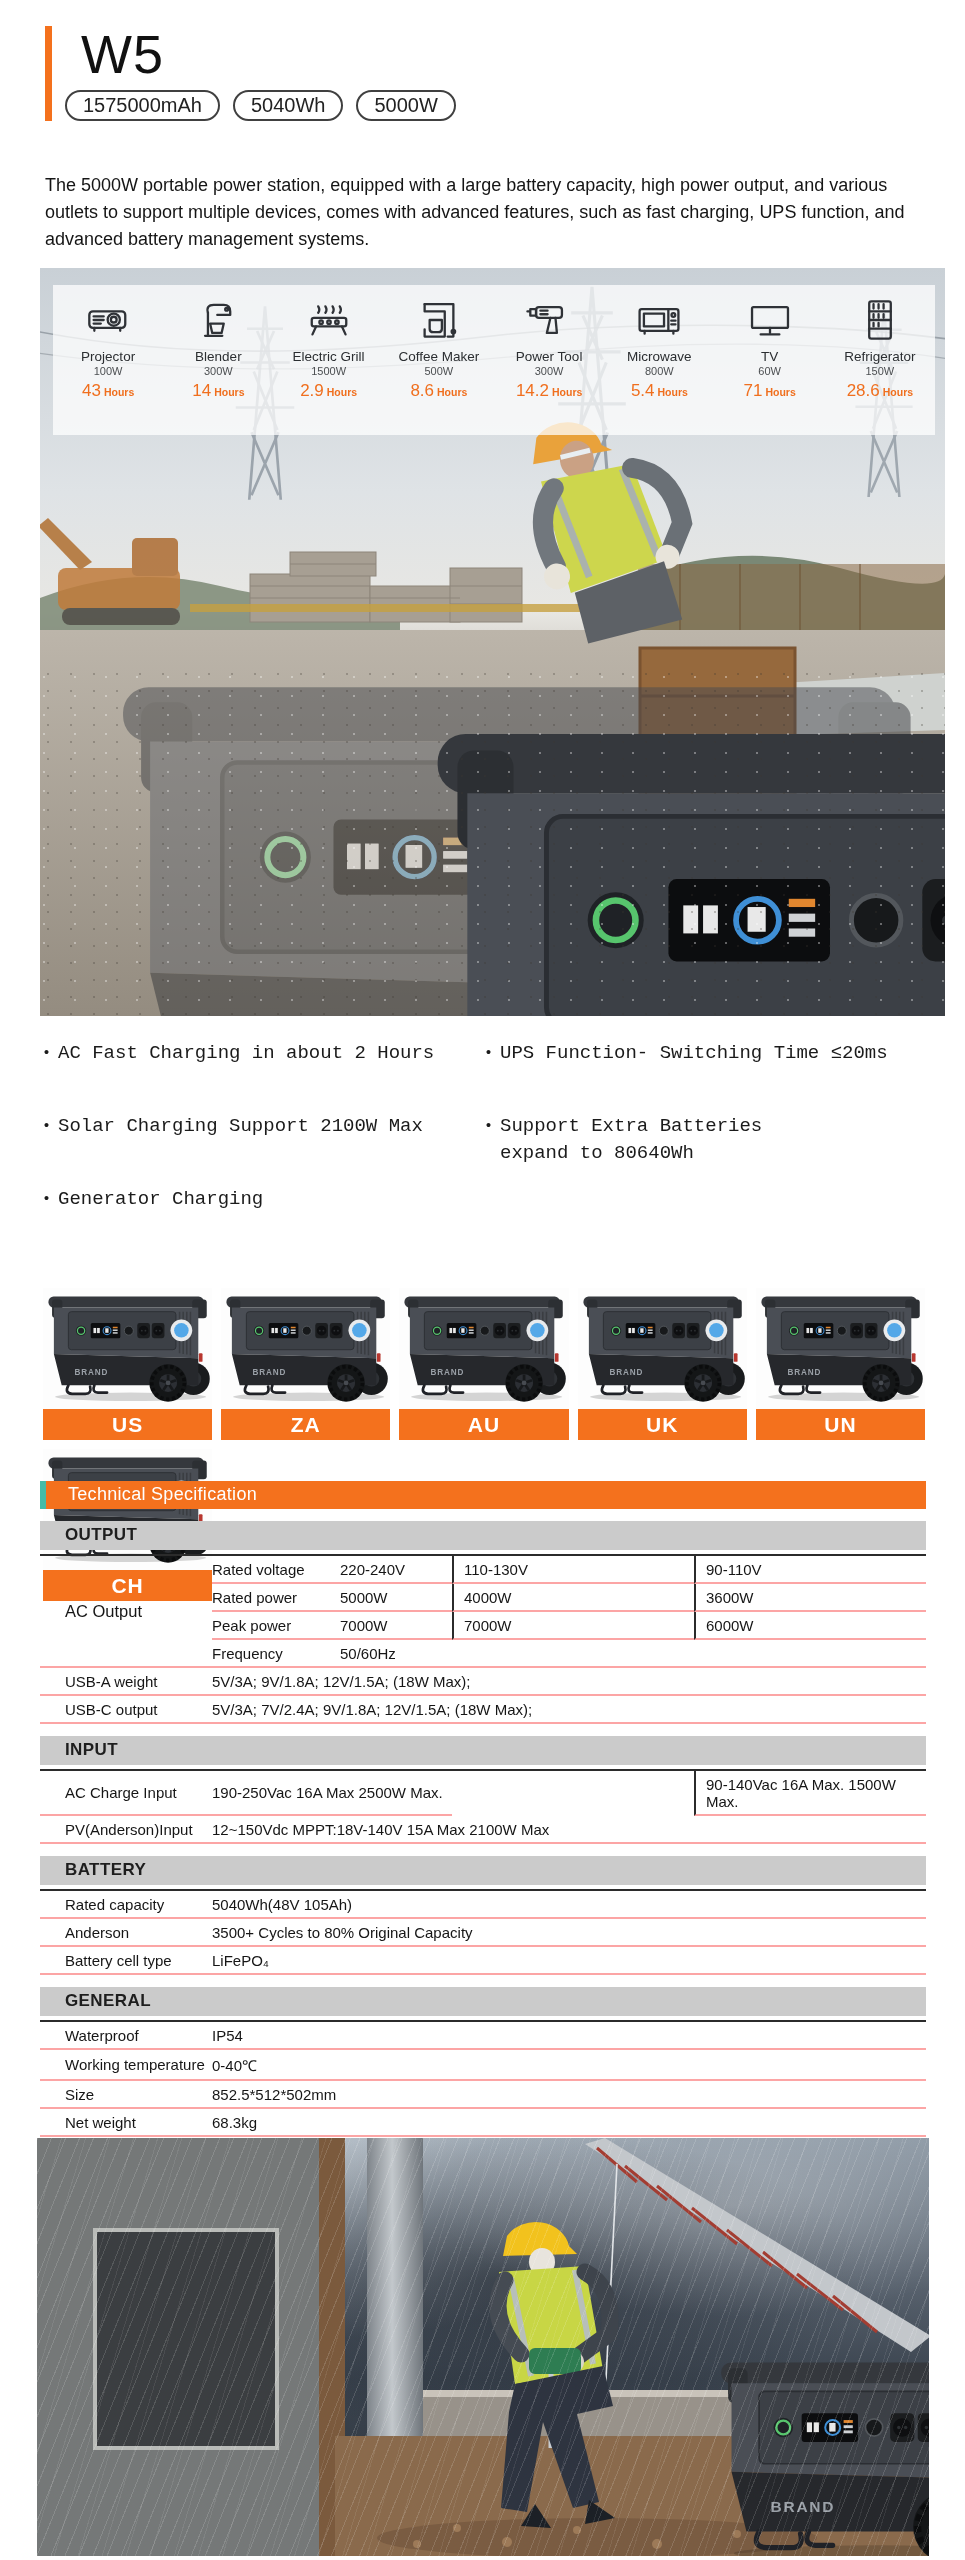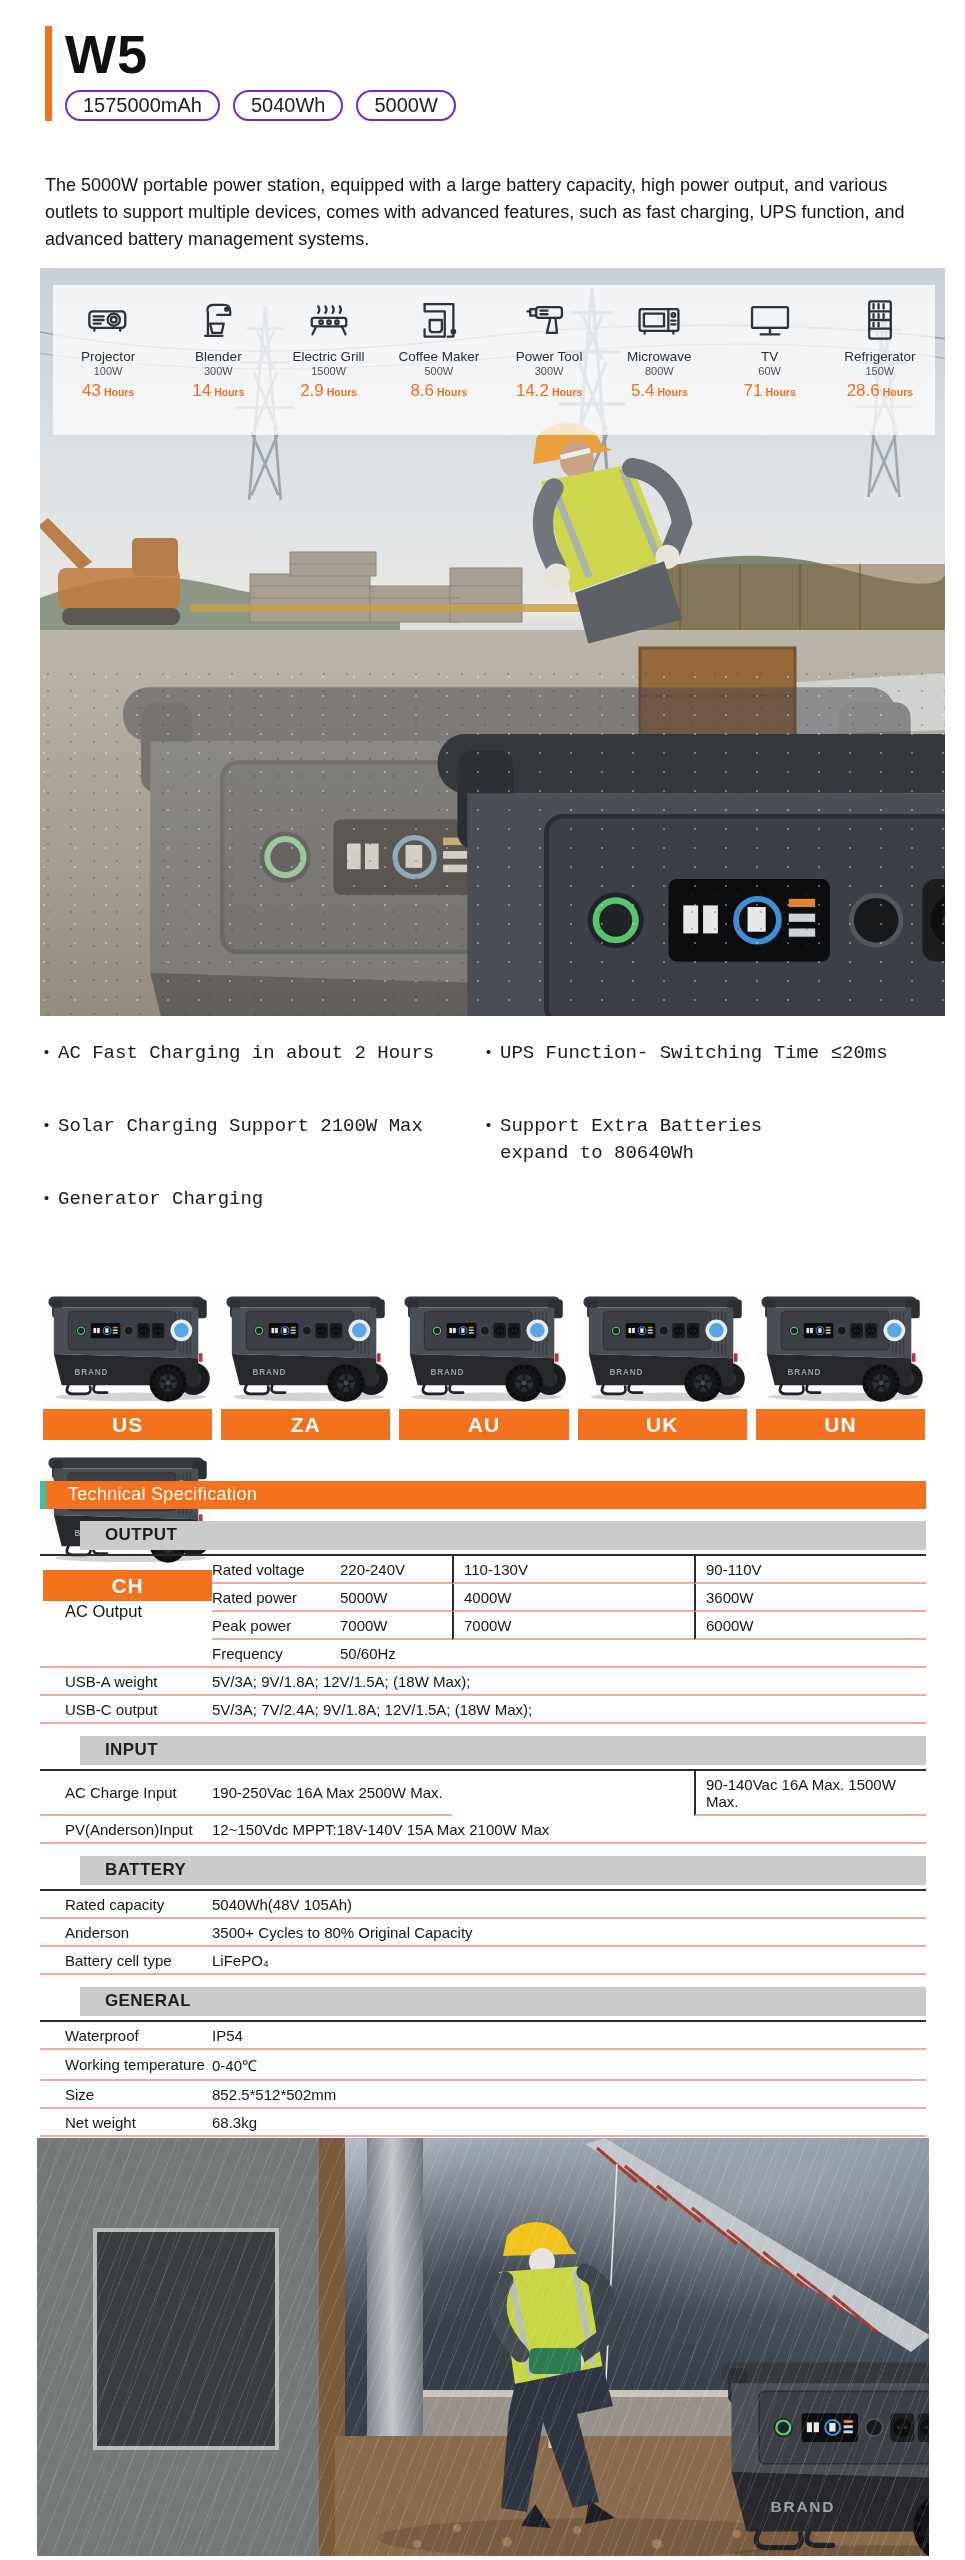--- a/index.html
+++ b/index.html
@@ -4,23 +4,23 @@
 <style>
   html,body{margin:0;padding:0;background:#fff;}
   .page{position:relative;width:965px;height:2560px;background:#fff;overflow:hidden;
         font-family:"Liberation Sans",sans-serif;color:#1b1b1b;}
   svg text{font-family:"Liberation Sans",sans-serif;}
 
   
   .header{position:absolute;top:26px;left:45px;}
   .title-row{display:flex;}
   .accent-bar{width:7px;background:#F4711D;margin-right:13px;}
-  .title-col .model{font-size:54px;font-weight:bold;letter-spacing:1px;line-height:56px;color:#111;}
+  .title-col .model{font-size:54px;font-weight:normal;letter-spacing:1px;line-height:56px;color:#111;margin-left:16px;}
   .pills{display:flex;gap:13px;margin-top:8px;}
-  .pill{border:2px solid #6d28d9;border-radius:16px;padding:2px 16px;font-size:20px;color:#222;white-space:nowrap;}
+  .pill{border:2px solid #404040;border-radius:16px;padding:2px 16px;font-size:20px;color:#222;white-space:nowrap;}
 
   .desc{position:absolute;top:154px;left:45px;width:884px;font-size:18px;line-height:27px;color:#151515;}
 
   
   .hero{position:absolute;top:258px;left:30px;width:905px;height:748px;margin:10px;overflow:hidden;
         background:linear-gradient(180deg,#c9d0d6 0%,#dfe3e6 30%,#e8e7e3 46%,#b6afa4 60%,#a39b8f 100%);}
   .hero-svg{position:absolute;inset:0;width:100%;height:100%;}
   .gravel{position:absolute;left:0;right:0;top:400px;bottom:0;pointer-events:none;
      background-image:radial-gradient(circle 2px at 8px 6px, rgba(60,55,48,.28) 0 1.2px, transparent 1.5px),
                       radial-gradient(circle 2px at 4px 9px, rgba(255,255,255,.35) 0 1px, transparent 1.3px);
@@ -48,21 +48,21 @@
   .var-thumb{width:100%;height:121px;background:#fdfdfd;}
   .var-thumb svg{width:100%;height:100%;}
   .var-tab{height:31px;background:#F4711D;color:#fff;font-size:21px;font-weight:bold;letter-spacing:1px;
            display:flex;align-items:center;justify-content:center;margin-top:0px;cursor:pointer;}
 
   
   .specwrap{position:absolute;top:1481px;left:40px;width:886px;}
   .ts-banner{background:#F4711D;border-left:6px solid #45BCA8;color:#fff;font-size:18px;
              padding:3px 0 4px 22px;letter-spacing:.3px;}
   .spec-banner{background:#CBCBCB;color:#1e1e1e;font-size:17px;font-weight:600;letter-spacing:.4px;
-               padding:4px 0 5px 25px;margin-top:12px;margin-bottom:4px;margin-left:40px;}
+               padding:4px 0 5px 25px;margin-top:12px;margin-bottom:4px;}
   .spec-table{display:grid;grid-template-columns:172px 128px 112px 242px 1fr;border-top:2px solid #2b2b2b;}
   .cell{font-size:15px;padding:4.5px 6px 4.5px 0;color:#161616;display:flex;align-items:center;}
   .bb{border-bottom:2px solid #fca5a5;}
   .vl{border-left:2px solid #2b2b2b;padding-left:10px;}
   .c-label{grid-column:1;padding-left:25px;}
   .c-span{grid-column:2/6;}
   .g-group{grid-column:1;padding-left:25px;font-size:16.5px;}
   .g-sub{grid-column:2;}
   .g-v1{grid-column:3;}
   .g-v2{grid-column:4;}

